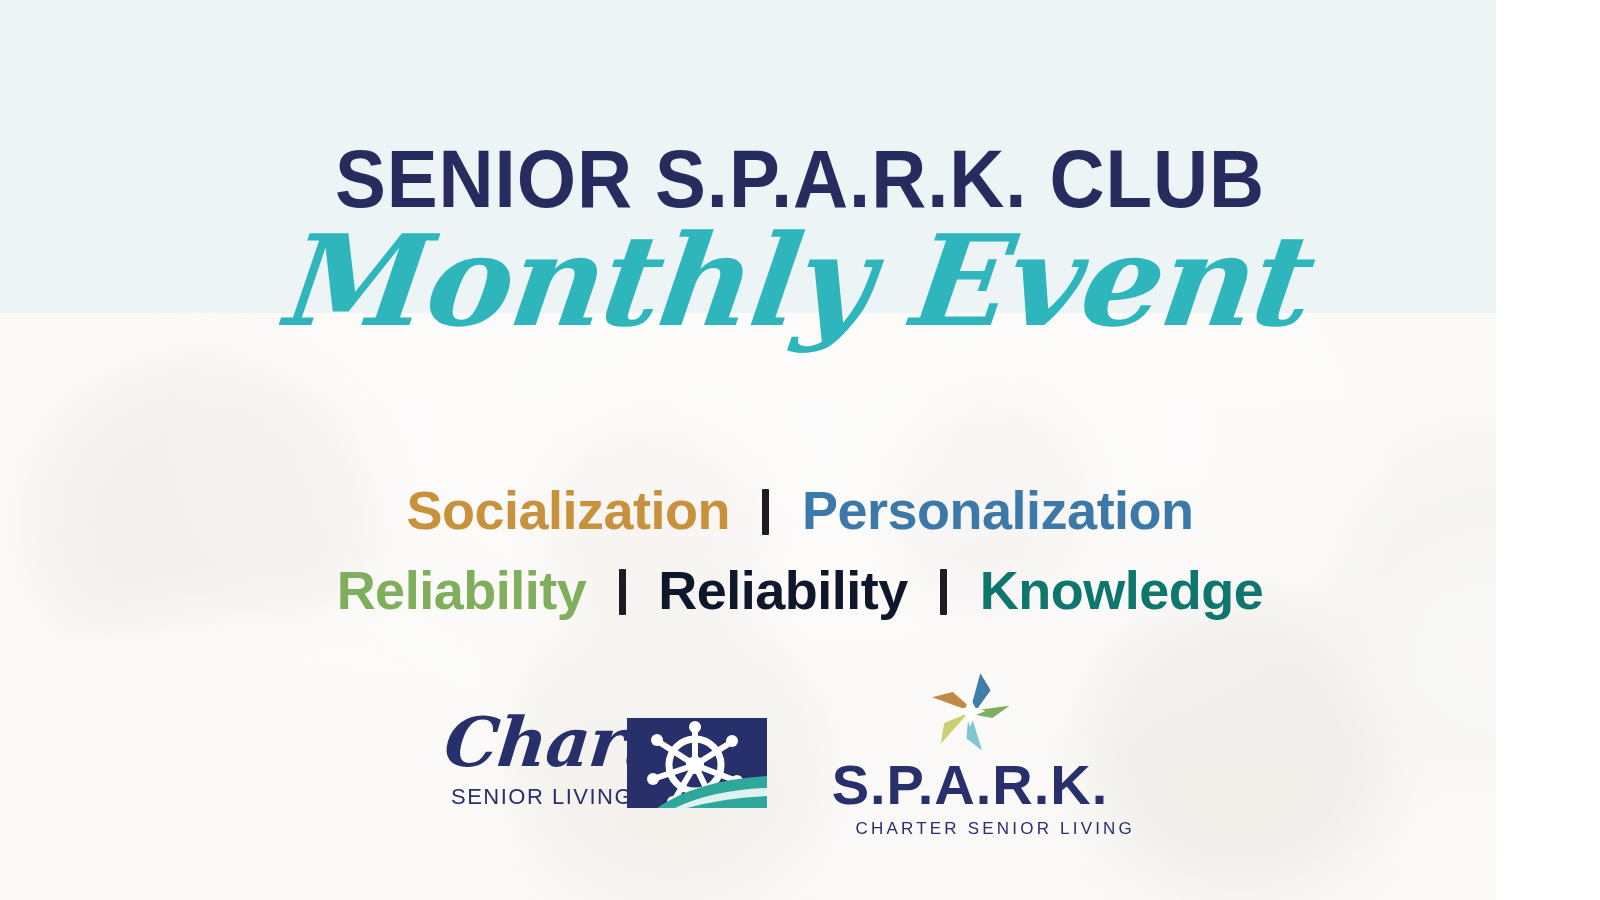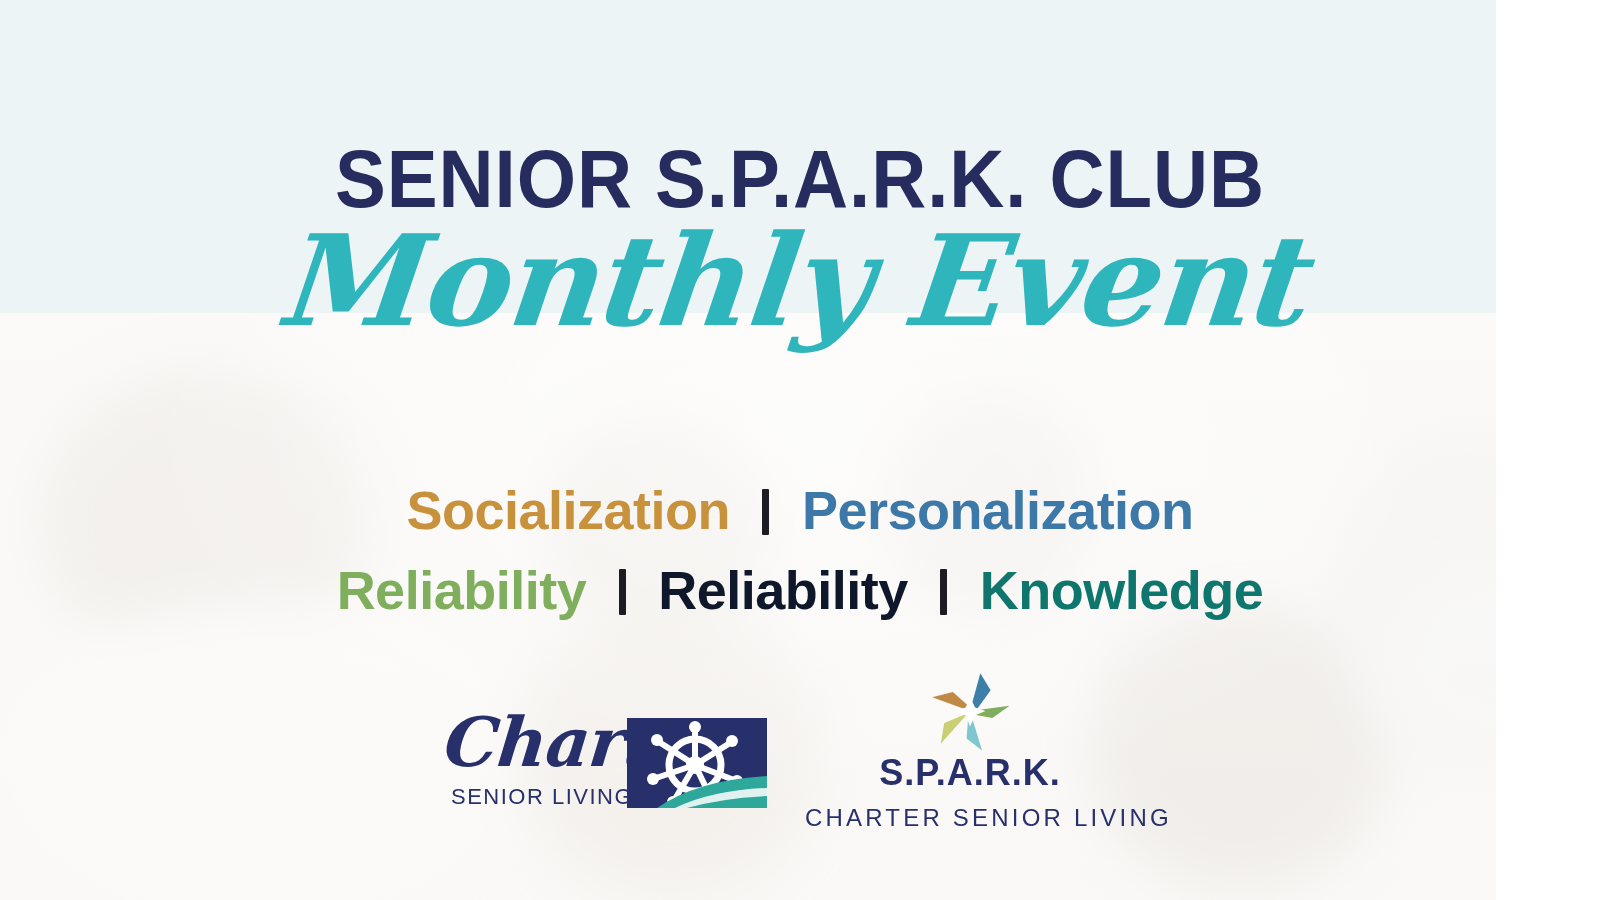--- a/index.html
+++ b/index.html
@@ -124,32 +124,32 @@
     white-space:nowrap;
   }
   .charter-mark{position:absolute;left:182px;top:18px;width:140px;height:90px;}
 
   
   .sparklogo{position:absolute;left:805px;top:-22px;width:330px;height:160px;text-align:center;}
   .spark-star{display:block;margin:0 auto;}
   .spark-word{
     font-family:"Liberation Sans",sans-serif;
     font-weight:bold;
-    font-size:36px;
+    font-size:56px;
     letter-spacing:1px;
     color:#27306b;
     margin-top:-2px;
     white-space:nowrap;
   }
   .spark-sub{
     font-family:"Liberation Sans",sans-serif;
-    font-size:24px;
+    font-size:17px;
     letter-spacing:3.2px;
     color:#27306b;
-    margin-top:10px;
+    margin-top:2px;
     white-space:nowrap;
     text-align:right;
   }
 </style>
 </head>
 <body>
 
 <div class="canvas">
 
   <div class="photo">

